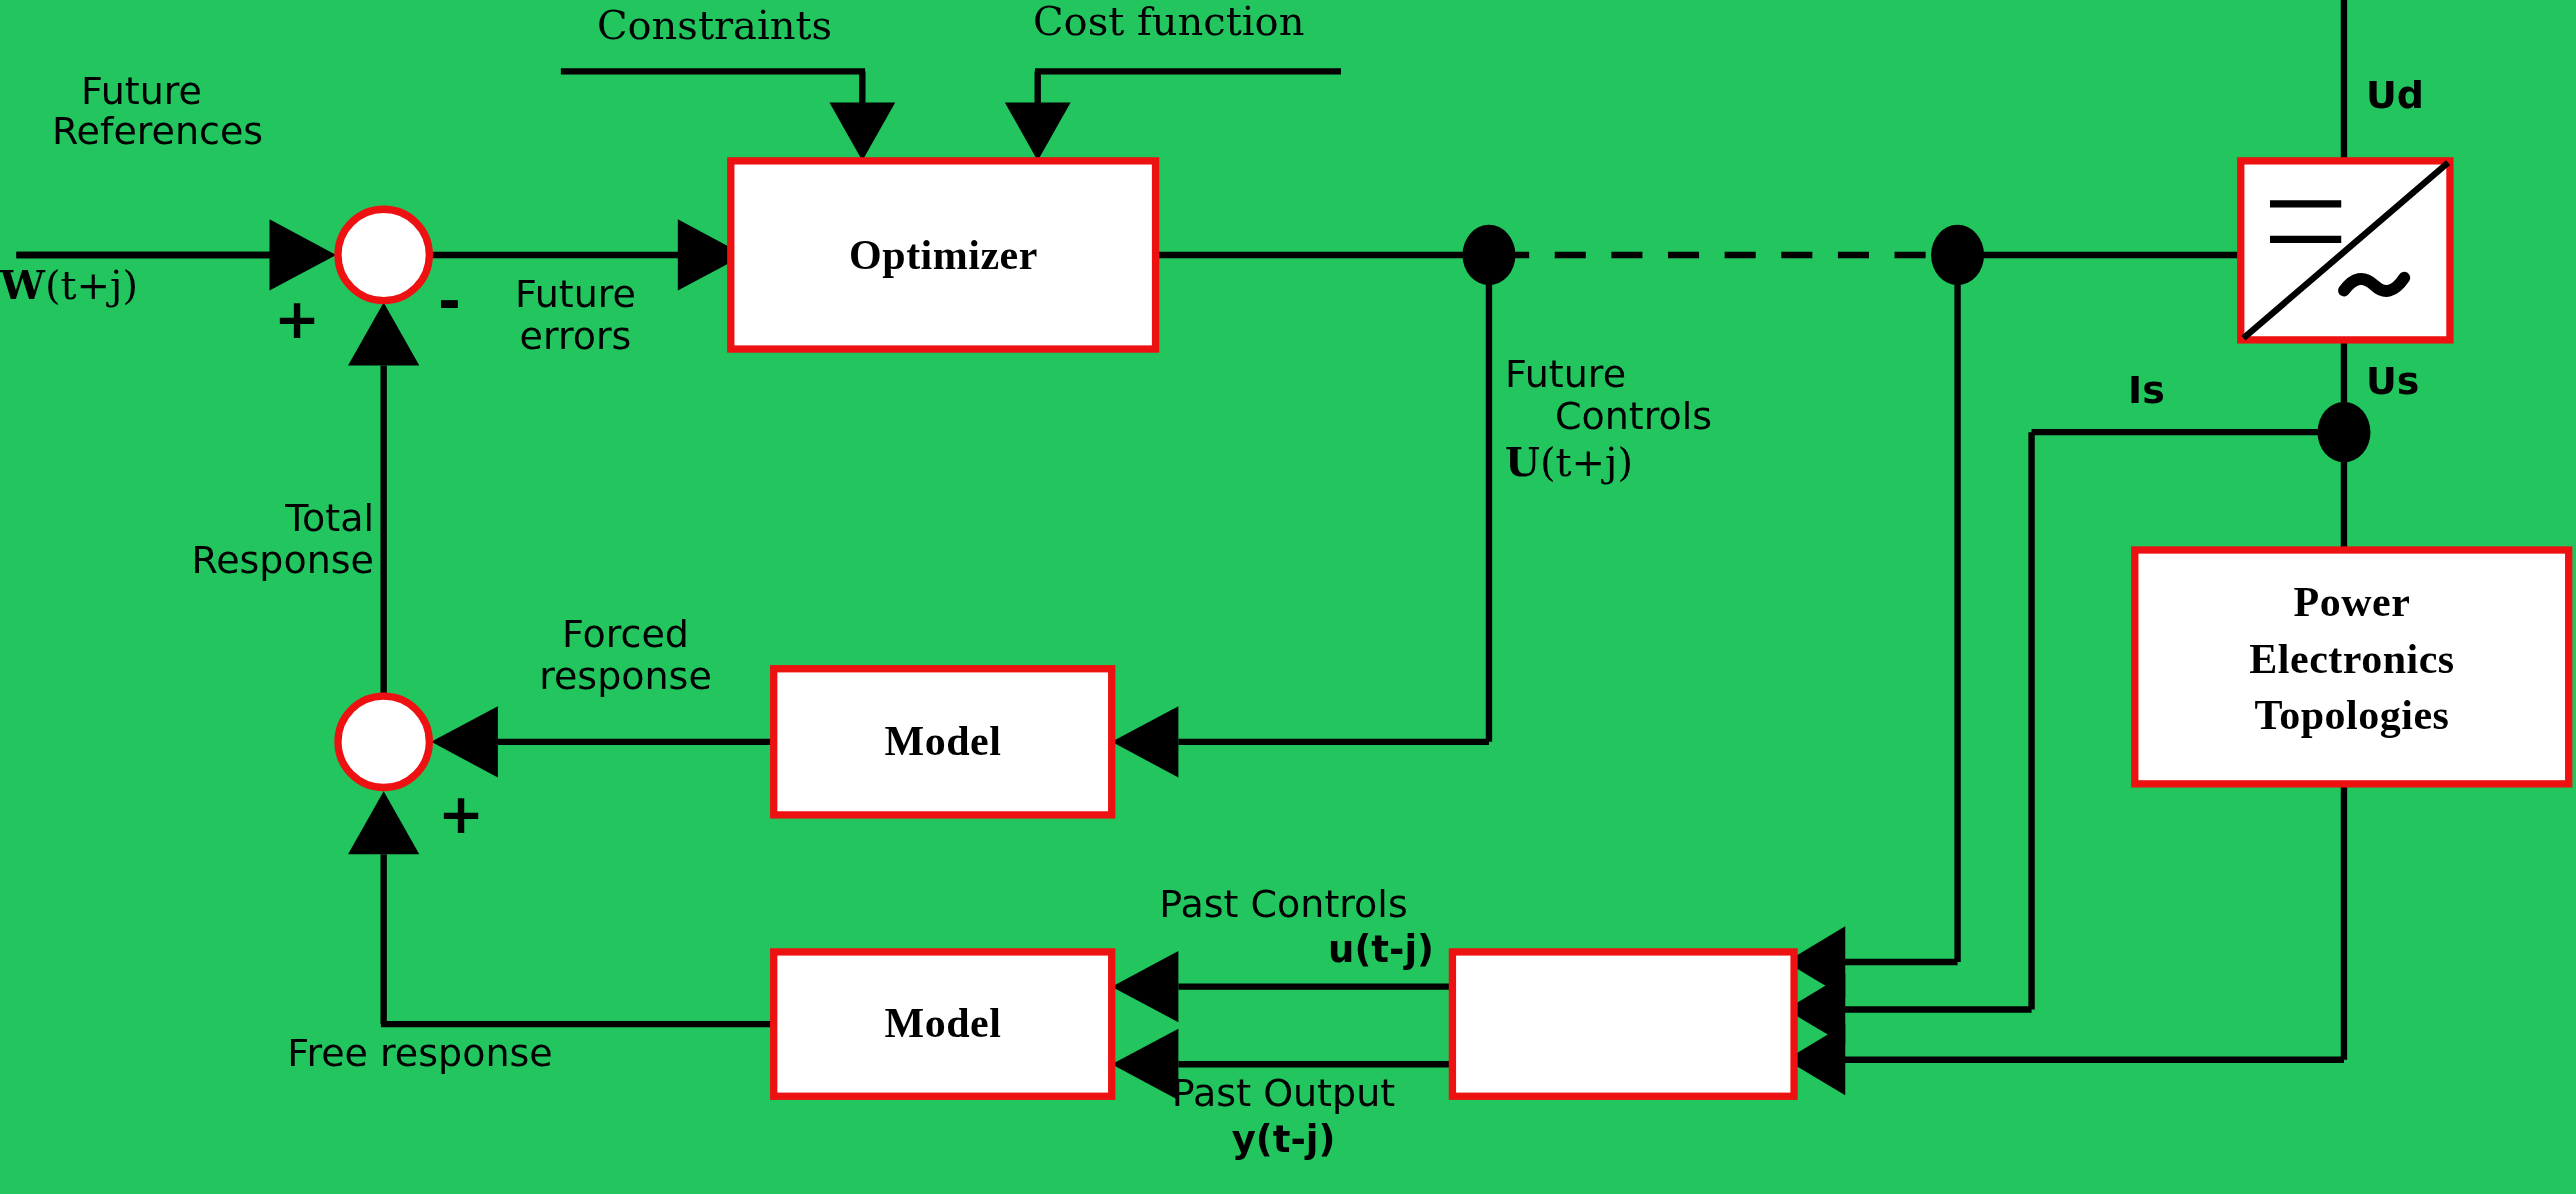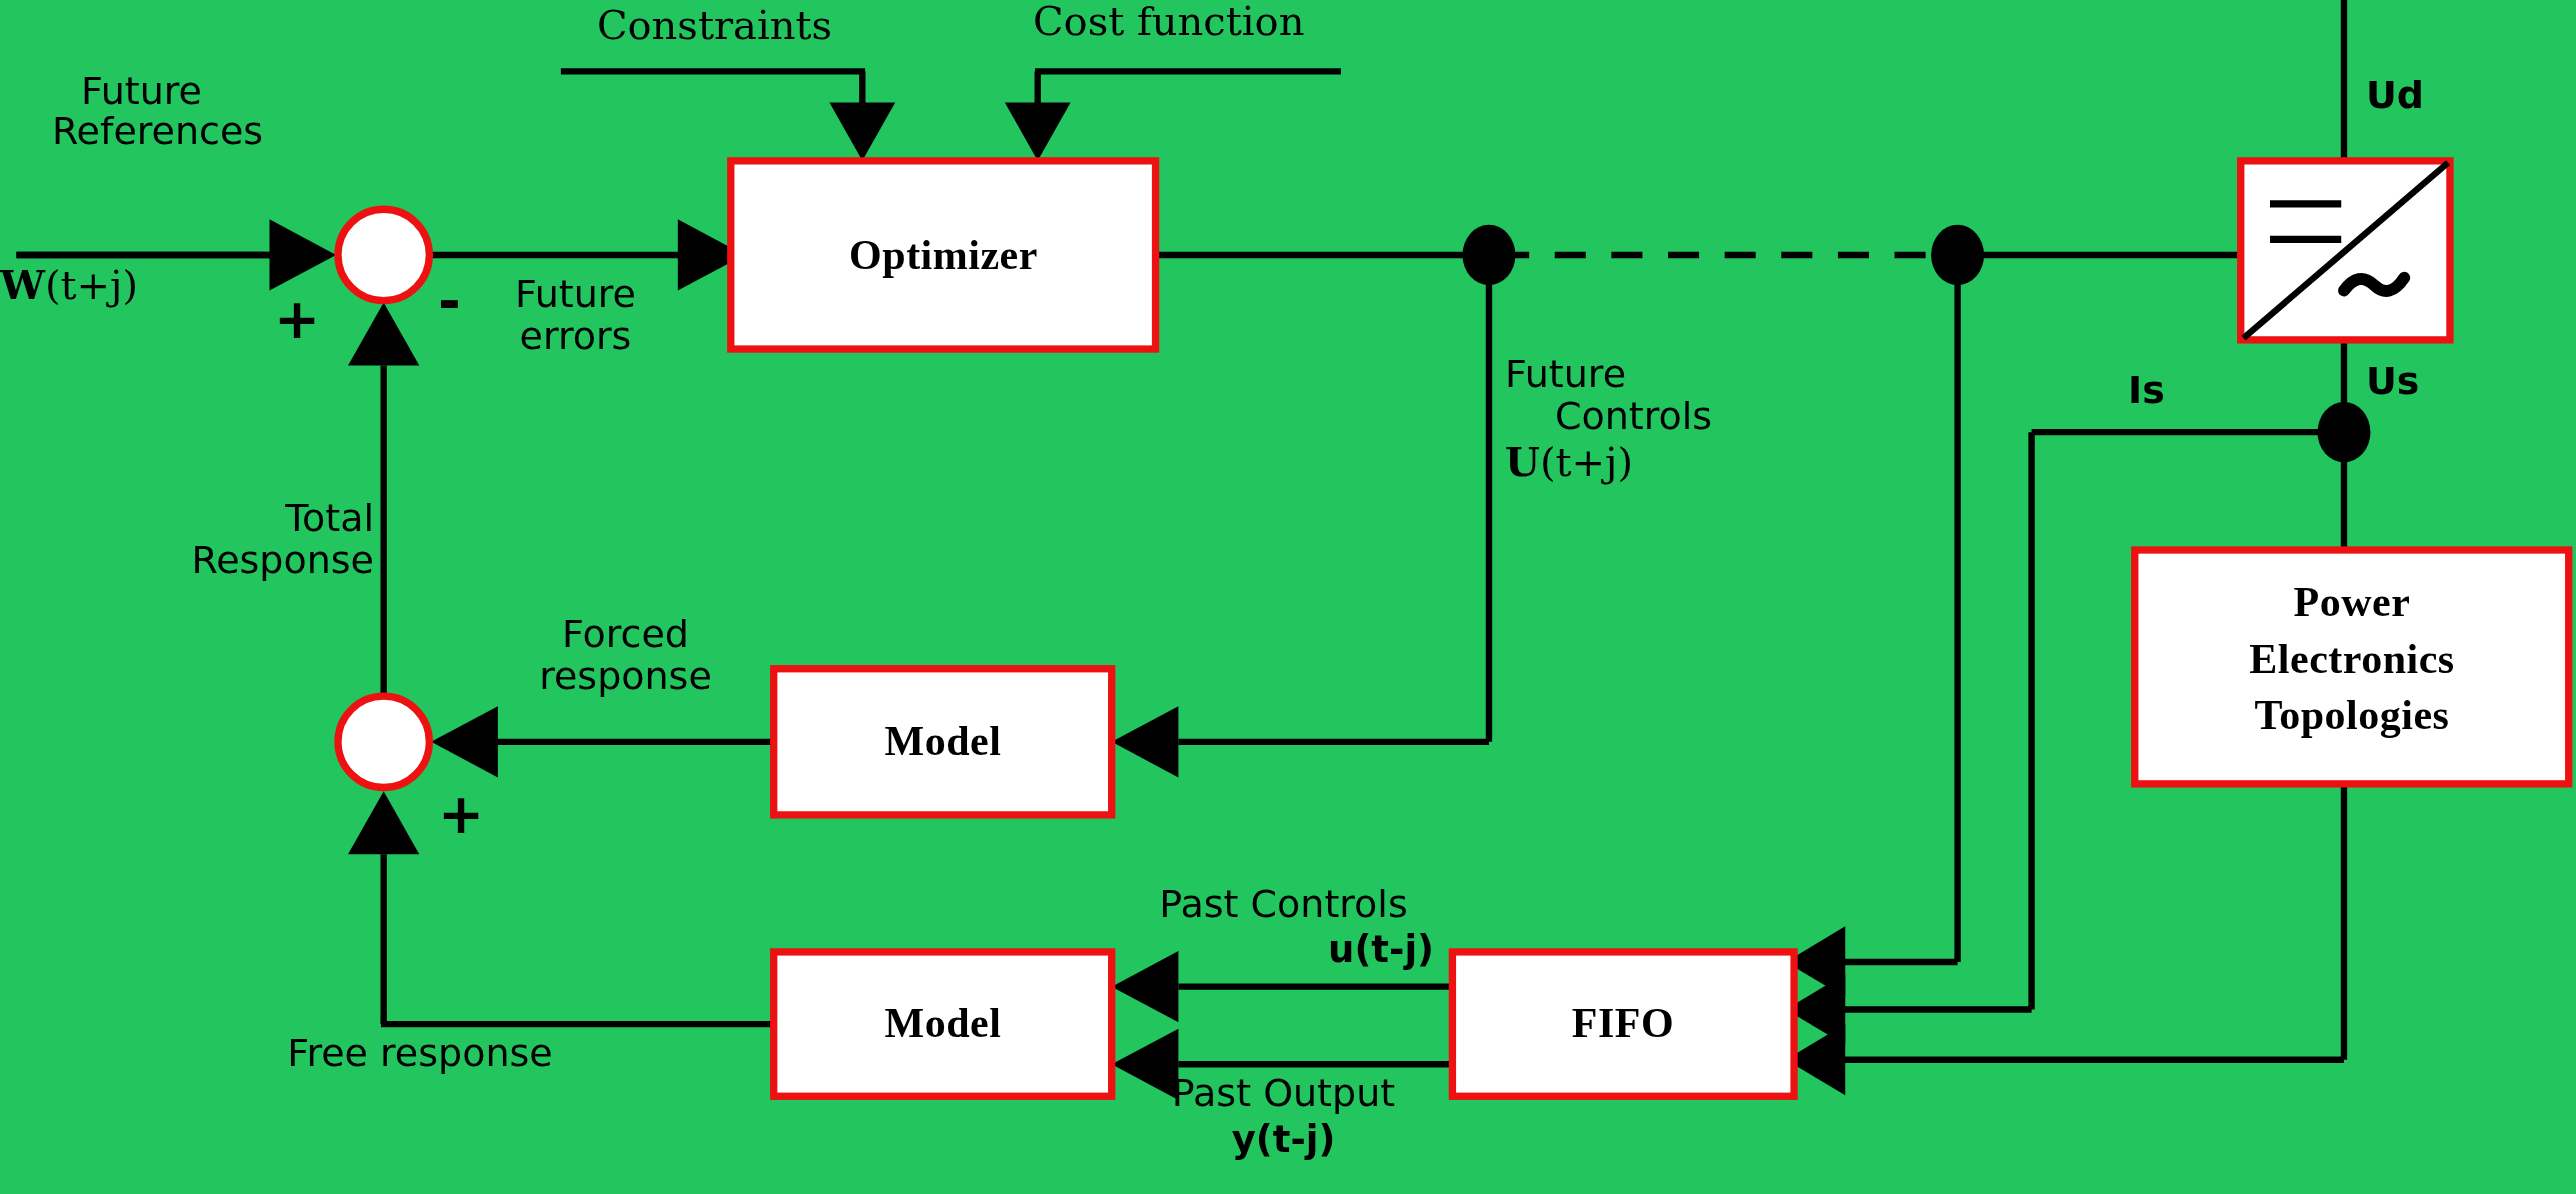--- a/index.html
+++ b/index.html
@@ -239,21 +239,20 @@
   <div class="lbl flow" style="left:493px; top:656px; width:265px;">response</div>
 
   <div class="lbl sign" style="left:438px; top:787px;">+</div>
 
   <div class="lbl block-title" style="left:774px; top:719px; width:338px;">Model</div>
 
   <div class="lbl block-title" style="left:774px; top:1001px; width:338px;">Model</div>
 
   <div class="lbl flow" style="left:228px; top:1033px; width:384px;">Free response</div>
 
-  <div class="lbl block-title" style="left:1452px; top:1001px; width:342px;">FIFO</div>
 
   <div class="lbl flow" style="left:1133px; top:884px; width:301px;">Past Controls</div>
   <div class="lbl bsym" style="left:1133px; top:930px; width:301px; text-align:right;"><b>u</b><span>(t-j)</span></div>
 
   <div class="lbl flow" style="left:1133px; top:1073px; width:301px;">Past Output</div>
   <div class="lbl bsym" style="left:1133px; top:1120px; width:301px; text-align:center;"><b>y</b><span>(t-j)</span></div>
 
   <div class="lbl block-title" style="left:2135px; top:574px; width:434px; line-height:1.35; white-space:pre-line;">Power
 Electronics
 Topologies</div>

